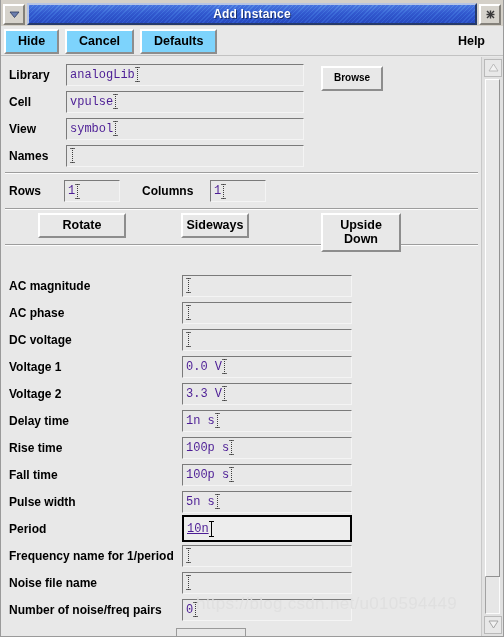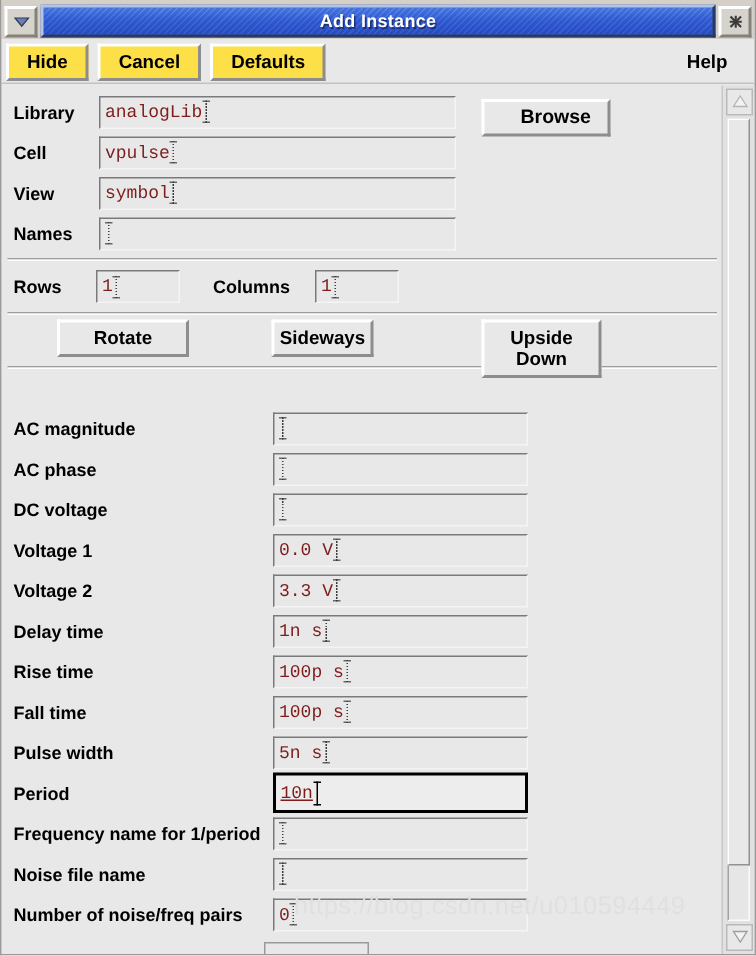--- a/index.html
+++ b/index.html
@@ -92,21 +92,21 @@
     display: flex;
     align-items: center;
     padding: 1px 2px 0 3px;
     position: relative;
     border-bottom: 1px solid #c2c2c2;
   }
   .mbtn {
     font-size: 12.5px;
     font-weight: bold;
     color: #000;
-    background: #fde047;
+    background: #7dd3fc;
     padding: 3px 12px 4px 12px;
     box-sizing: border-box;
     border-top: 2px solid #ffffff;
     border-left: 2px solid #ffffff;
     border-right: 2px solid #8d8d8d;
     border-bottom: 2px solid #8d8d8d;
     cursor: pointer;
     white-space: nowrap;
     line-height: 14px;
     margin-right: 6px;
@@ -160,21 +160,21 @@
     background: #e8e8e8;
     border-top: 1px solid #7a7a7a;
     border-left: 1px solid #7a7a7a;
     border-right: 1px solid #f4f4f4;
     border-bottom: 1px solid #f4f4f4;
     display: flex;
     align-items: center;
     padding: 10px 3px;
     font-family: "Liberation Mono", "DejaVu Sans Mono", monospace;
     font-size: 12px;
-    color: #7f1d1d;
+    color: #4c1d95;
     position: relative;
     cursor: text;
     overflow: hidden;
     white-space: pre;
   }
   .field.focused {
     border: 2px solid #000000;
     background: #ededed;
     height: 27px;
     text-decoration: underline;
@@ -221,24 +221,24 @@
     background: #000;
     box-shadow: 0 15px 0 0 #000;
     opacity: 1;
   }
 
   
   .browse-btn {
     position: absolute;
     left: 320px;
     top: 9px;
-    font-size: 13px;
+    font-size: 10px;
     font-weight: bold;
     background: #e8e8e8;
-    padding: 3px 11px 4px 24px;
+    padding: 3px 11px 4px 11px;
     box-sizing: border-box;
     border-top: 2px solid #ffffff;
     border-left: 2px solid #ffffff;
     border-right: 2px solid #8d8d8d;
     border-bottom: 2px solid #8d8d8d;
     cursor: pointer;
     line-height: 14px;
   }
 
   

